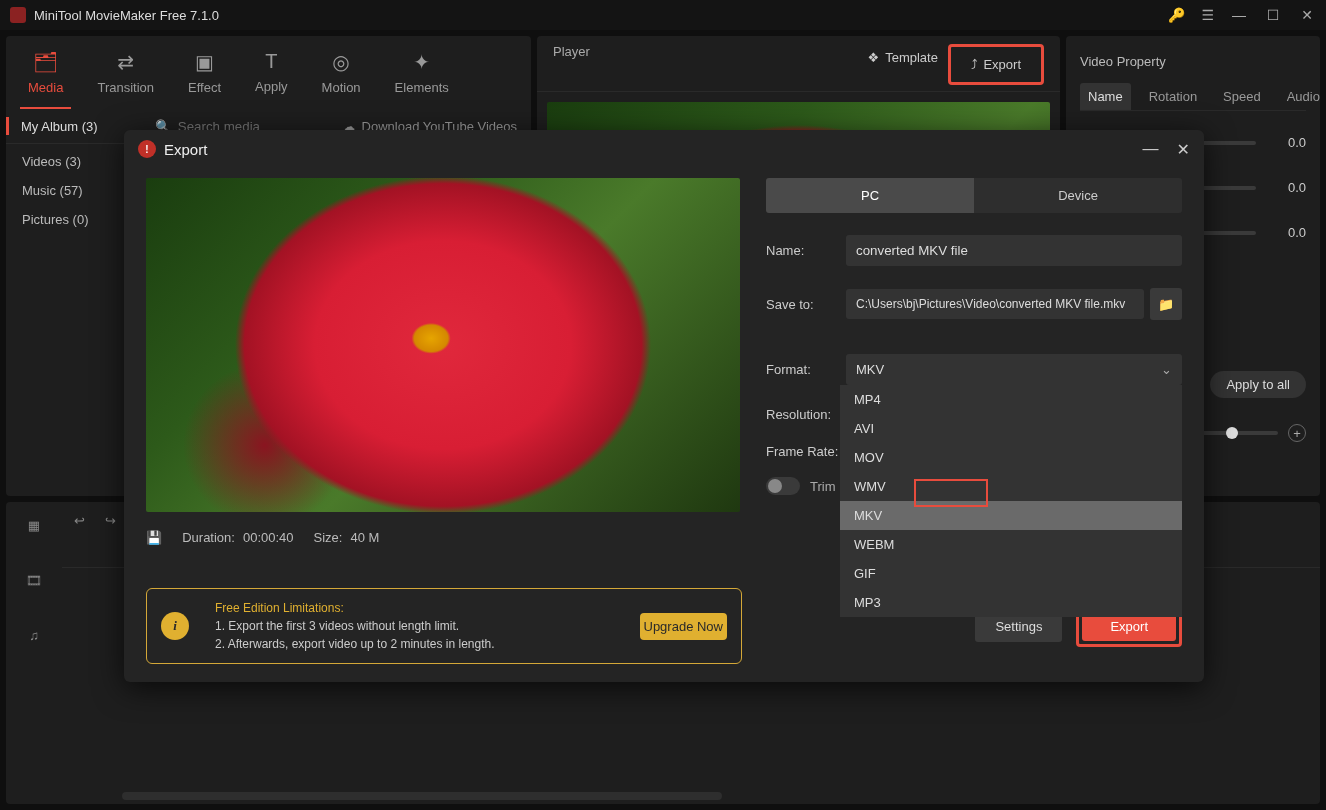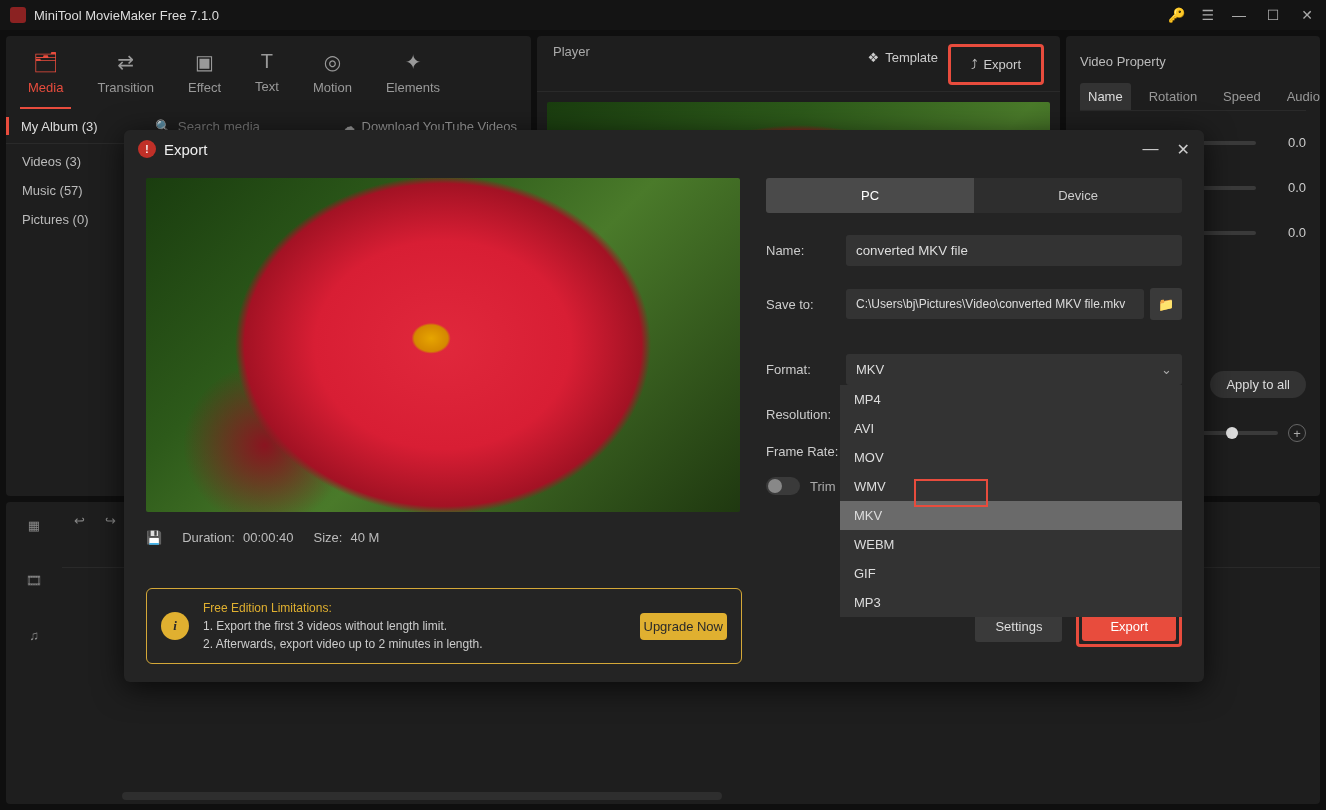--- a/index.html
+++ b/index.html
@@ -132,21 +132,21 @@
 .dd-item { padding:7px 14px; color:#ddd; cursor:pointer; }
 .dd-item.hl { background:#6a6a6a; }
 .hl-box { border:2px solid #e84c3d; position:absolute; left:74px; right:194px; pointer-events:none;}
 .trim-row { display:flex; align-items:center; gap:10px; margin-top:18px; color:#aaa;}
 .toggle { width:34px;height:18px;background:#3a3a3a;border-radius:10px;position:relative;}
 .toggle::after{content:"";position:absolute;left:2px;top:2px;width:14px;height:14px;background:#888;border-radius:50%;}
 
 .dlg-footer { display:flex; align-items:center; padding: 10px 22px 18px; gap:14px;}
 .limit-box { flex:0 0 596px; border:1px solid #d4a838; border-radius:6px; padding:10px 14px; display:flex; align-items:center; gap:14px;}
 .info-circle{width:28px;height:28px;background:#e0b030;border-radius:50%;display:flex;align-items:center;justify-content:center;color:#2a2a2a;font-weight:bold;font-style:italic;font-family:Georgia;}
-.limit-text { flex:1; font-size:12px; line-height:1.5; color:#ccc;}
+.limit-text { flex:1; font-size:12px; line-height:1.5; color:#ccc;margin-left:12px;}
 .limit-text .hd { color:#e0b030; }
 .upgrade-btn { background:#e0b030; color:#2a2a2a; padding:6px 4px; border-radius:4px; cursor:pointer; font-size:13px;}
 .footer-spacer{flex:1;}
 .settings-btn { background:#3a3a3a; color:#ddd; padding:8px 20px; border-radius:3px; cursor:pointer;}
 .export-final { border:3px solid #e84c3d; border-radius:4px; padding:3px;}
 .export-final-inner { background:#e84c3d; color:#fff; padding:7px 28px; border-radius:3px; cursor:pointer;}
 </style>
 </head>
 <body>
 
@@ -175,21 +175,21 @@
           <div class="tab-item">
             <span class="tab-icon">⇄</span>
             <span>Transition</span>
           </div>
           <div class="tab-item">
             <span class="tab-icon">▣</span>
             <span>Effect</span>
           </div>
           <div class="tab-item">
             <span class="tab-icon">T</span>
-            <span>Text</span>
+            <span>Apply</span>
           </div>
           <div class="tab-item">
             <span class="tab-icon">◎</span>
             <span>Motion</span>
           </div>
           <div class="tab-item">
             <span class="tab-icon">✦</span>
             <span>Elements</span>
           </div>
         </div>

